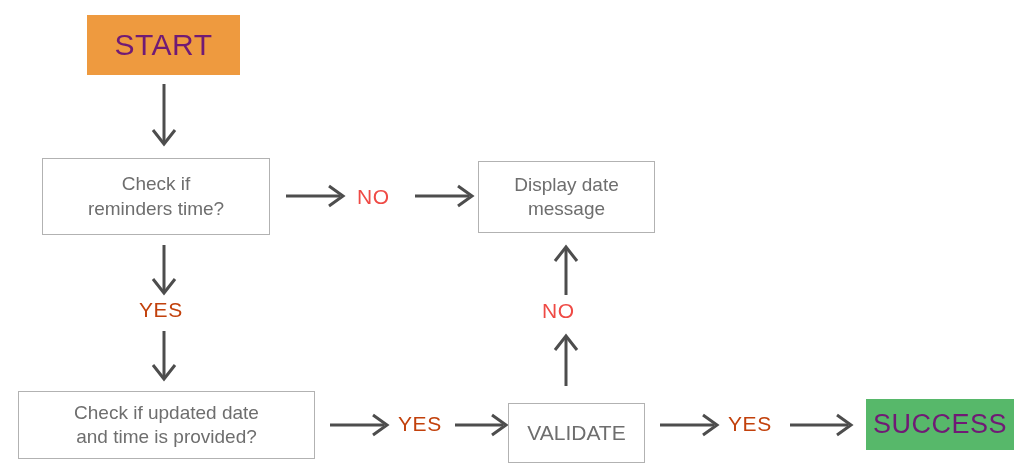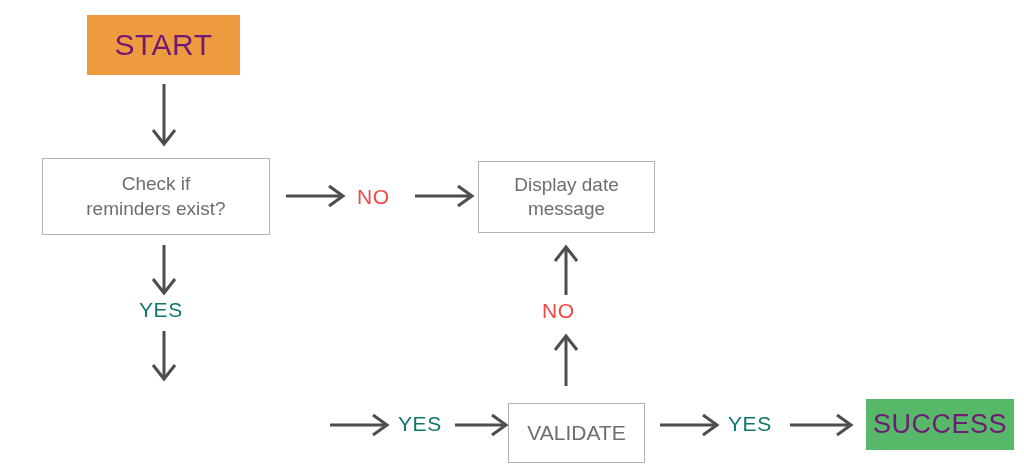--- a/index.html
+++ b/index.html
@@ -67,42 +67,42 @@
 
   
   .edge-label {
     position: absolute;
     font-size: 21px;
     font-weight: 400;
     letter-spacing: 0.6px;
     white-space: nowrap;
     text-align: left;
   }
-  .edge-label.yes { color: #0f766e; }
+  .edge-label.yes { color: #c2410c; }
   .edge-label.no  { color: #ef4a45; }
 </style>
 </head>
 <body>
 
 <div id="canvas">
 
   <div class="node terminal" style="left:87px; top:15px; width:153px; height:60px; background:#ee9a3f;">
     <span>START</span>
   </div>
 
   <div class="arrow" style="left:148px; top:84px; width:32px; height:64px;">
     <svg width="32" height="64" viewBox="0 0 32 64" aria-hidden="true">
       <path class="arrow-line" d="M16 0 L16 58"></path>
       <path class="arrow-head" d="M5 46 L16 60 L27 46"></path>
     </svg>
   </div>
 
   <div class="node outline" style="left:42px; top:158px; width:228px; height:77px;">
     <span>Check if
-reminders exist?</span>
+reminders time?</span>
   </div>
 
   <div class="arrow" style="left:286px; top:182px; width:62px; height:28px;">
     <svg width="62" height="28" viewBox="0 0 62 28" aria-hidden="true">
       <path class="arrow-line" d="M0 14 L54 14"></path>
       <path class="arrow-head" d="M43 4 L57 14 L43 24"></path>
     </svg>
   </div>
 
   <div class="edge-label no" style="left:357px; top:185px; width:48px;">
@@ -150,20 +150,24 @@
     <span>NO</span>
   </div>
 
   <div class="arrow" style="left:550px; top:245px; width:32px; height:50px;">
     <svg width="32" height="50" viewBox="0 0 32 50" aria-hidden="true">
       <path class="arrow-line" d="M16 50 L16 4"></path>
       <path class="arrow-head" d="M5 16 L16 2 L27 16"></path>
     </svg>
   </div>
 
+  <div class="node outline" style="left:18px; top:391px; width:297px; height:68px;">
+    <span>Check if updated date
+and time is provided?</span>
+  </div>
 
   <div class="arrow" style="left:330px; top:411px; width:62px; height:28px;">
     <svg width="62" height="28" viewBox="0 0 62 28" aria-hidden="true">
       <path class="arrow-line" d="M0 14 L54 14"></path>
       <path class="arrow-head" d="M43 4 L57 14 L43 24"></path>
     </svg>
   </div>
 
   <div class="edge-label yes" style="left:398px; top:412px; width:52px;">
     <span>YES</span>

